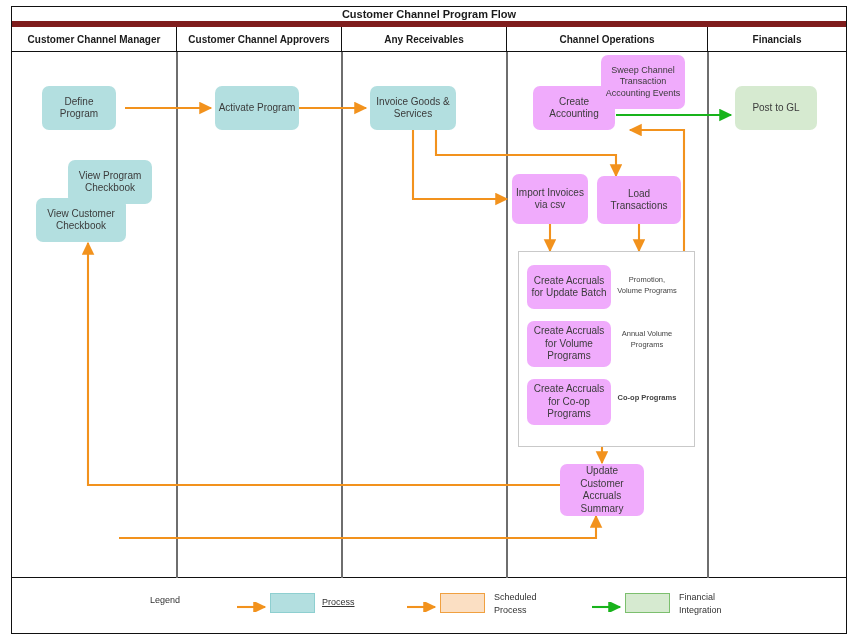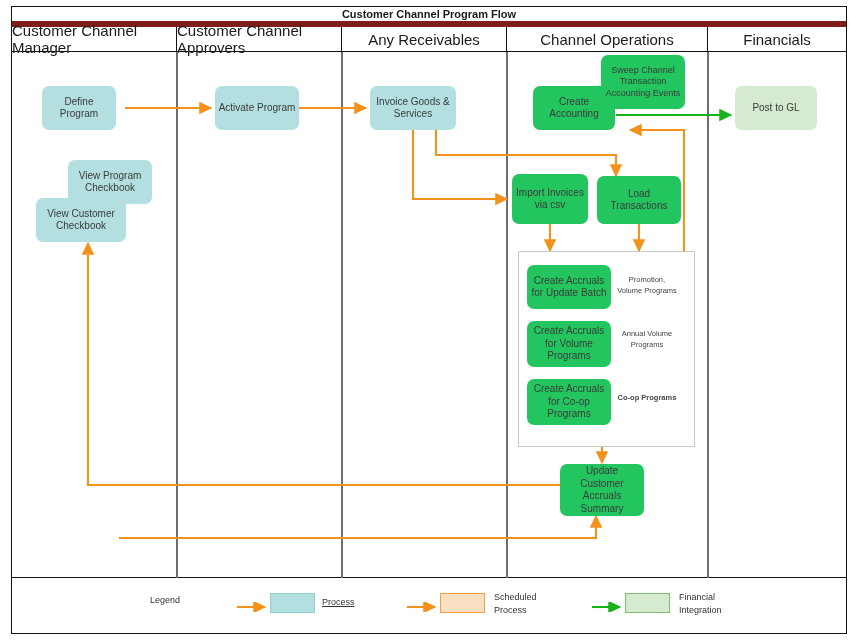--- a/index.html
+++ b/index.html
@@ -2,33 +2,33 @@
 <html><head>
 <meta charset="utf-8">
 <style>
   html,body{margin:0;padding:0;background:#ffffff;}
   body{font-family:"Liberation Sans",sans-serif;}
   #canvas{position:relative;width:858px;height:641px;background:#ffffff;overflow:hidden;}
   #frame{position:absolute;left:11px;top:6px;width:836px;height:628px;border:1px solid #111111;background:#ffffff;box-sizing:border-box;}
   #title-bar{position:absolute;left:12px;top:7px;width:834px;height:20px;display:flex;align-items:center;justify-content:center;
              font-size:11px;font-weight:bold;color:#1b1b1b;border-bottom:6px solid #7f1d1d;box-sizing:border-box;}
   #header-row{position:absolute;left:12px;top:27px;width:834px;height:25px;display:flex;border-bottom:1px solid #111111;box-sizing:border-box;}
-  .hdr{display:flex;align-items:center;justify-content:center;font-size:15px;font-weight:normal;color:#1b1b1b;
+  .hdr{display:flex;align-items:center;justify-content:center;font-size:10px;font-weight:bold;color:#1b1b1b;
        border-right:1px solid #111111;box-sizing:border-box;height:100%;}
   .hdr:last-child{border-right:none;}
   #body-area{position:absolute;left:12px;top:52px;width:834px;height:526px;border-bottom:1px solid #111111;box-sizing:border-box;}
   .lane-div{position:absolute;top:0;width:2px;height:526px;background:#6e6e6e;}
   #legend-area{position:absolute;left:12px;top:583px;width:834px;height:50px;box-sizing:border-box;}
   #legend-inner{position:absolute;left:0;top:0;width:834px;height:50px;display:flex;align-items:center;}
   .legend-label{font-size:9px;color:#333333;}
   .legend-swatch{width:45px;height:20px;box-sizing:border-box;}
   .node{position:absolute;box-sizing:border-box;display:flex;align-items:center;justify-content:center;text-align:center;
         border-radius:7px;font-size:10px;color:#3b3b3b;line-height:1.25;padding:2px 3px;}
   .node.process{background:#b3dfe0;}
-  .node.sched{background:#22c55e;}
+  .node.sched{background:#f0abfc;}
   .node.fin{background:#d6ead0;}
   .side-label{position:absolute;font-size:7.5px;color:#444444;text-align:center;line-height:1.45;}
   #accrual-group{position:absolute;border:1px solid #c9c9c9;background:transparent;box-sizing:border-box;}
   svg#wires{position:absolute;left:0;top:0;width:858px;height:641px;pointer-events:none;}
   .wire{fill:none;stroke:#f2921d;stroke-width:2.1;}
   .wire-green{fill:none;stroke:#18b31b;stroke-width:2.1;}
 </style>
 </head>
 <body>
 

